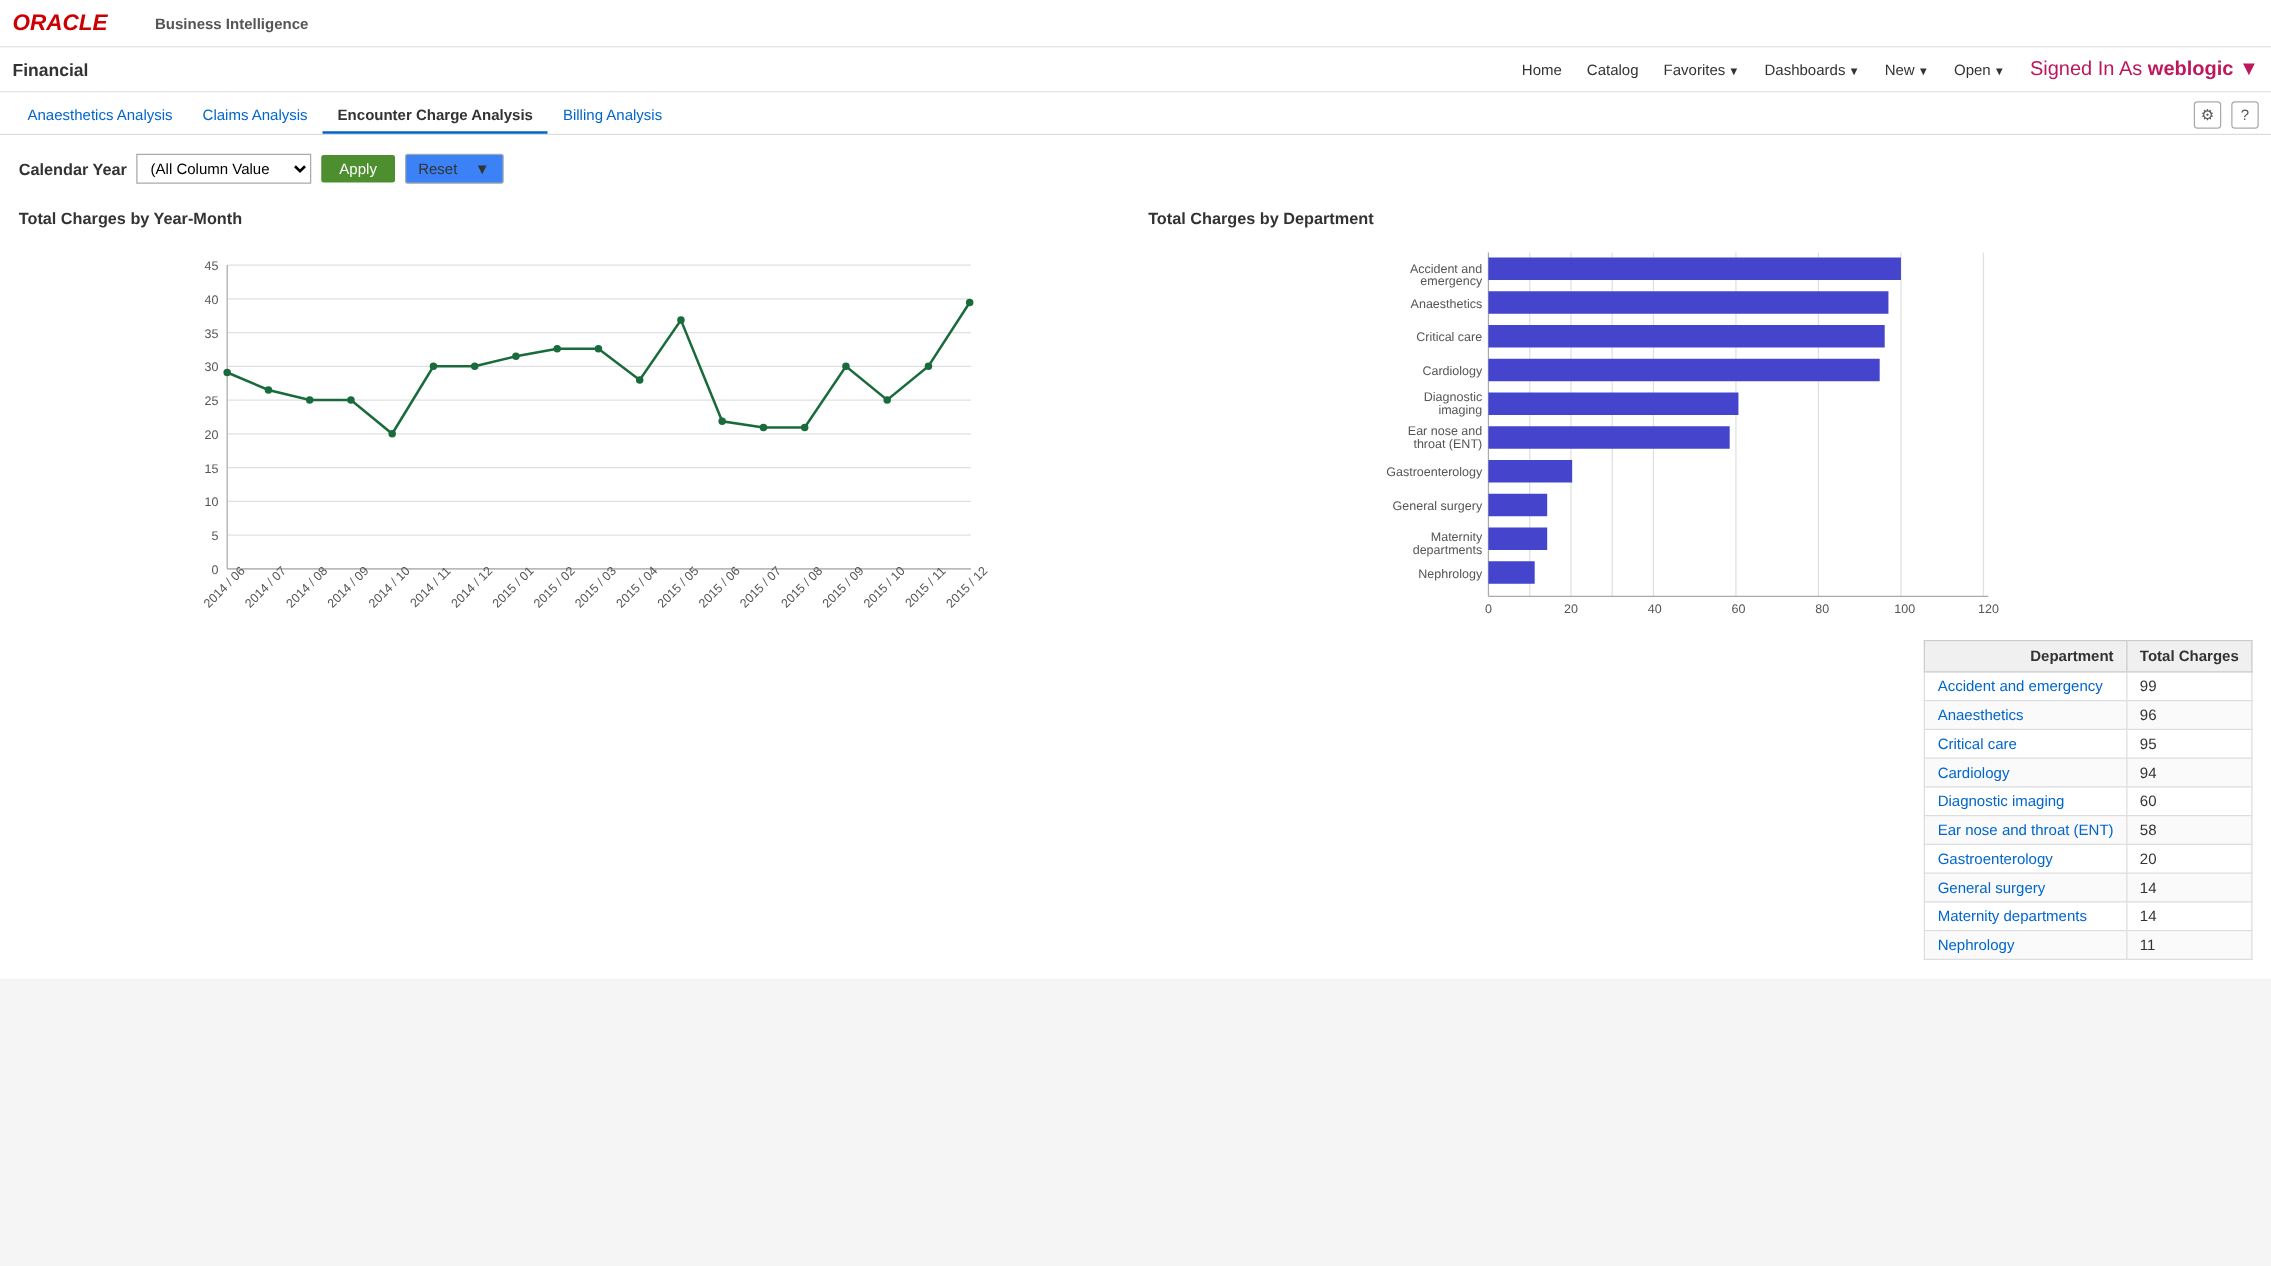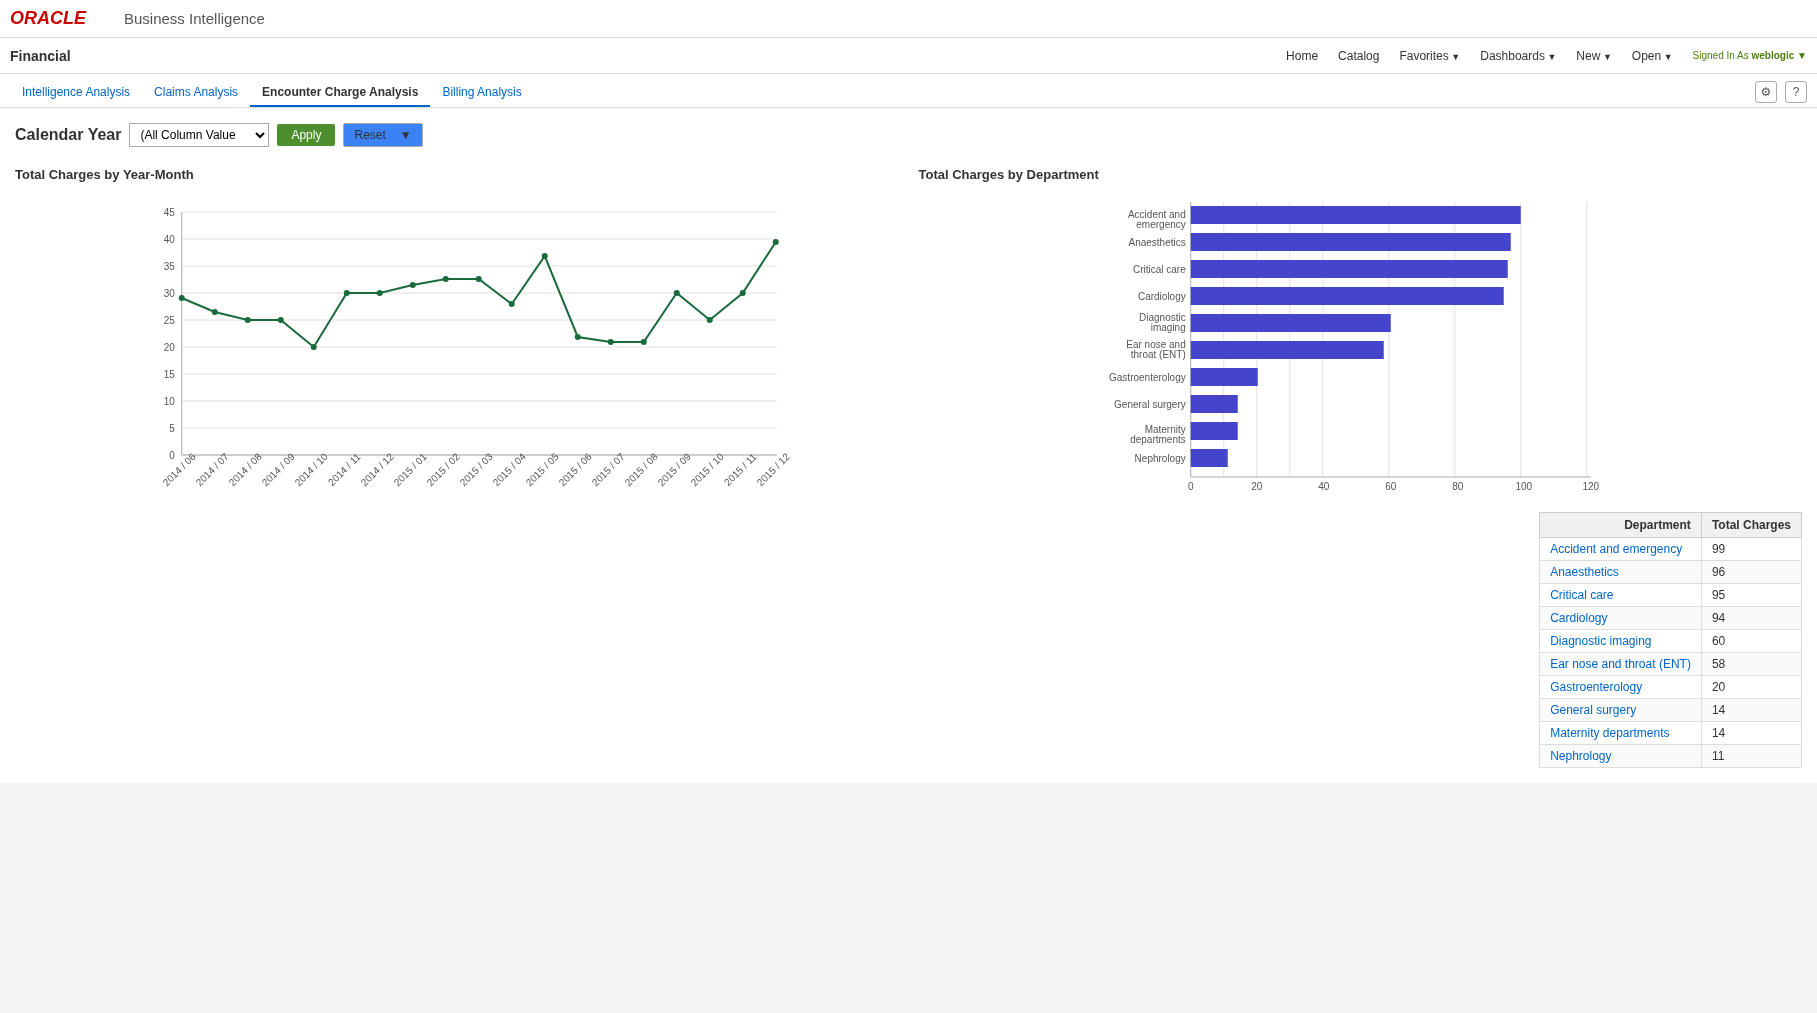--- a/index.html
+++ b/index.html
@@ -14,21 +14,21 @@
       padding: 0 10px;
       height: 38px;
     }
     .oracle-logo {
       display: flex;
       align-items: center;
       margin-right: 10px;
       gap: 34px;
     }
     .oracle-text { color: #cc0000; font-size: 18px; font-weight: bold; font-style: italic; }
-    .bi-text { color: #555; font-size: 15px; margin-left: 4px; }
+    .bi-text { color: #555; font-size: 12px; margin-left: 4px; font-weight: bold; }
     .search-area {
       display: flex;
       align-items: center;
       margin-left: auto;
       gap: 5px;
     }
     .search-label { font-size: 12px; color: #333; }
     .search-select {
       padding: 2px 4px;
       font-size: 12px;
@@ -80,21 +80,21 @@
     .main-nav-item {
       font-size: 12px;
       color: #333;
       cursor: pointer;
       text-decoration: none;
     }
     .nav-with-arrow::after {
       content: ' ▼';
       font-size: 9px;
     }
-    .signed-in-text { font-size: 10px; color: #4d7c0f; }
+    .signed-in-text { font-size: 16px; color: #be185d; }
 
     
     .tabs-bar {
       background: #fff;
       border-bottom: 1px solid #ddd;
       display: flex;
       align-items: flex-end;
       padding: 0 10px;
       height: 34px;
     }
@@ -139,21 +139,21 @@
       padding: 15px;
     }
 
     
     .filter-row {
       display: flex;
       align-items: center;
       gap: 8px;
       margin-bottom: 20px;
     }
-    .filter-label { font-size: 16px; color: #333; font-weight: bold; }
+    .filter-label { font-size: 13px; color: #333; font-weight: bold; }
     .filter-select {
       padding: 3px 6px;
       font-size: 12px;
       border: 1px solid #aaa;
       background: #fff;
       min-width: 140px;
     }
     .apply-btn {
       padding: 4px 14px;
       font-size: 12px;
@@ -255,21 +255,21 @@
     <a class="main-nav-item">Catalog</a>
     <a class="main-nav-item nav-with-arrow">Favorites</a>
     <a class="main-nav-item nav-with-arrow">Dashboards</a>
     <a class="main-nav-item nav-with-arrow">New</a>
     <a class="main-nav-item nav-with-arrow">Open</a>
     <span class="signed-in-text">Signed In As <strong>weblogic</strong> ▼</span>
   </nav>
 </div>
 
 <div class="tabs-bar">
-  <a class="tab">Intelligence Analysis</a>
+  <a class="tab">Anaesthetics Analysis</a>
   <a class="tab">Claims Analysis</a>
   <a class="tab active">Encounter Charge Analysis</a>
   <a class="tab">Billing Analysis</a>
   <div class="tab-icons">
     <button class="tab-icon-btn">⚙</button>
     <button class="tab-icon-btn">?</button>
   </div>
 </div>
 
 <div class="main-content">

